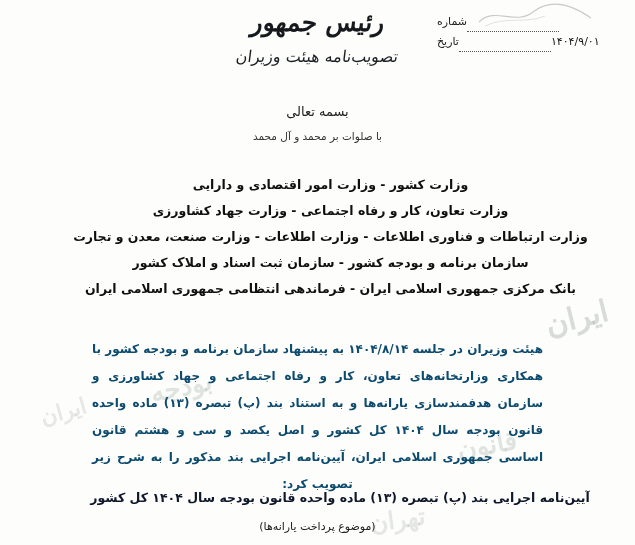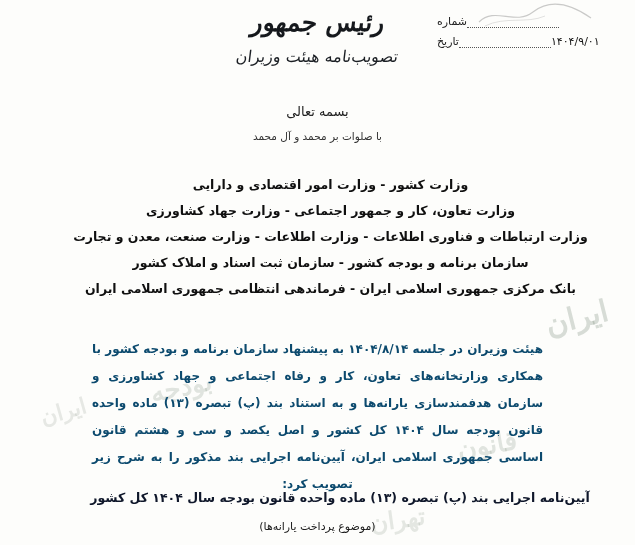--- a/index.html
+++ b/index.html
@@ -39,21 +39,21 @@
     text-align: right;
     direction: rtl;
     font-size: 11px;
     line-height: 20px;
     color: #222;
   }
   .form-line {
     display: flex;
     flex-direction: row-reverse;
     justify-content: flex-start;
-    align-items: center;
+    align-items: flex-end;
     white-space: nowrap;
   }
   .form-label {
     font-size: 11px;
     color: #222;
   }
   .dots {
     display: inline-block;
     min-width: 92px;
     border-bottom: 1px dotted #555;
@@ -252,21 +252,21 @@
     </div>
   </div>
 
   <div class="invocation">
     <div class="besmellah">بسمه تعالی</div>
     <div class="salavat">با صلوات بر محمد و آل محمد</div>
   </div>
 
   <div class="addressees">
     <div class="addressee-line">وزارت کشور - وزارت امور اقتصادی و دارایی</div>
-    <div class="addressee-line">وزارت تعاون، کار و جمهور اجتماعی - وزارت جهاد کشاورزی</div>
+    <div class="addressee-line">وزارت تعاون، کار و رفاه اجتماعی - وزارت جهاد کشاورزی</div>
     <div class="addressee-line">وزارت ارتباطات و فناوری اطلاعات - وزارت اطلاعات - وزارت صنعت، معدن و تجارت</div>
     <div class="addressee-line">سازمان برنامه و بودجه کشور - سازمان ثبت اسناد و املاک کشور</div>
     <div class="addressee-line">بانک مرکزی جمهوری اسلامی ایران - فرماندهی انتظامی جمهوری اسلامی ایران</div>
   </div>
 
   <div class="watermark wm-1">ایران</div>
   <div class="watermark wm-2">بودجه</div>
   <div class="watermark wm-3">قانون</div>
   <div class="watermark wm-4">تهران</div>
   <div class="watermark wm-5">ایران</div>

